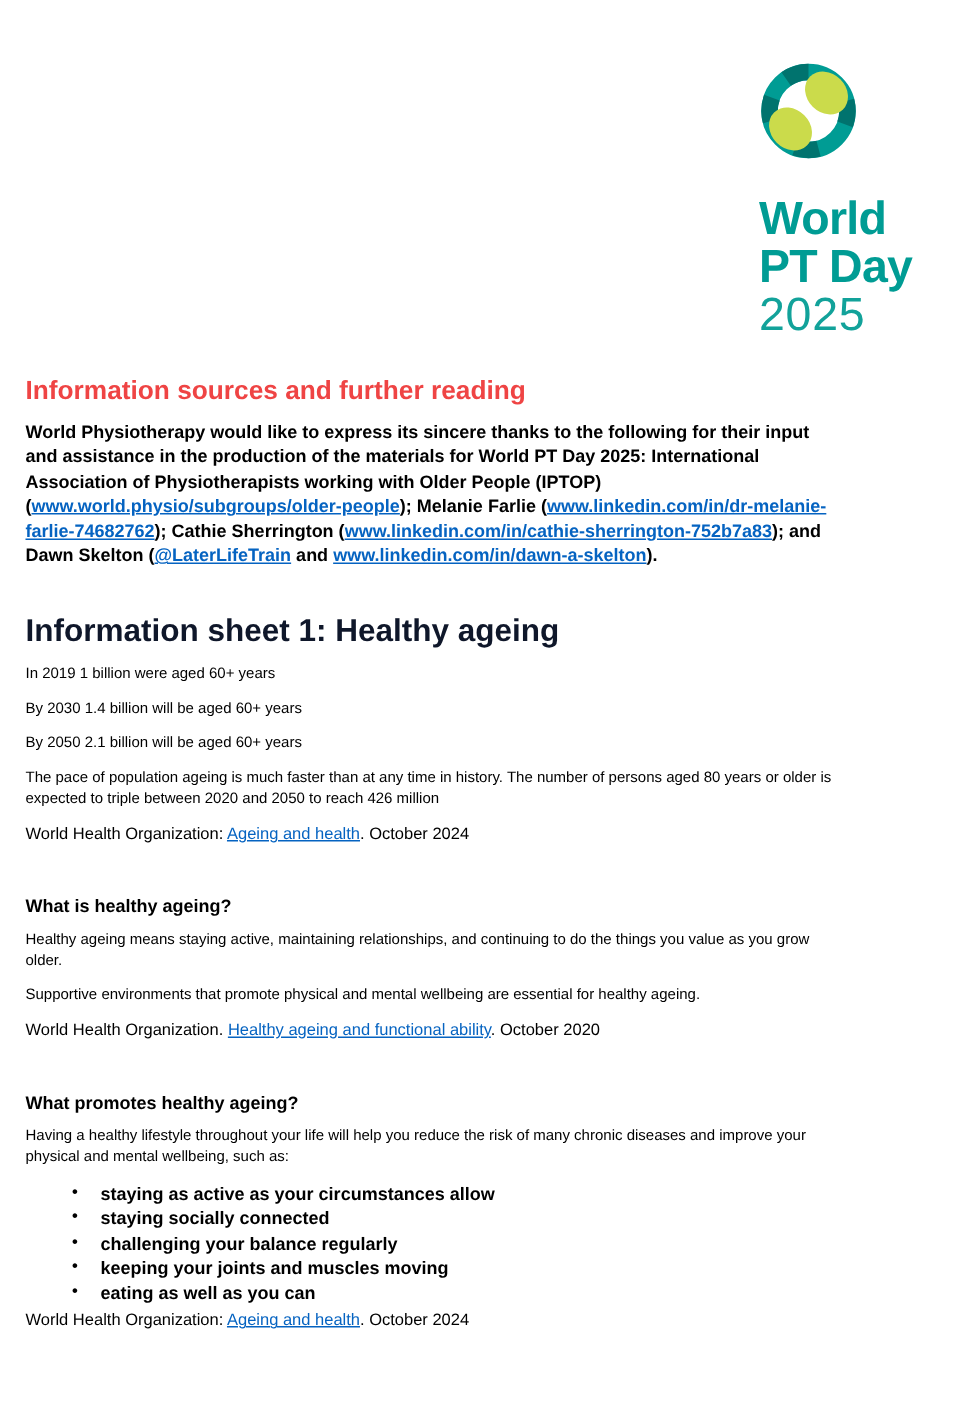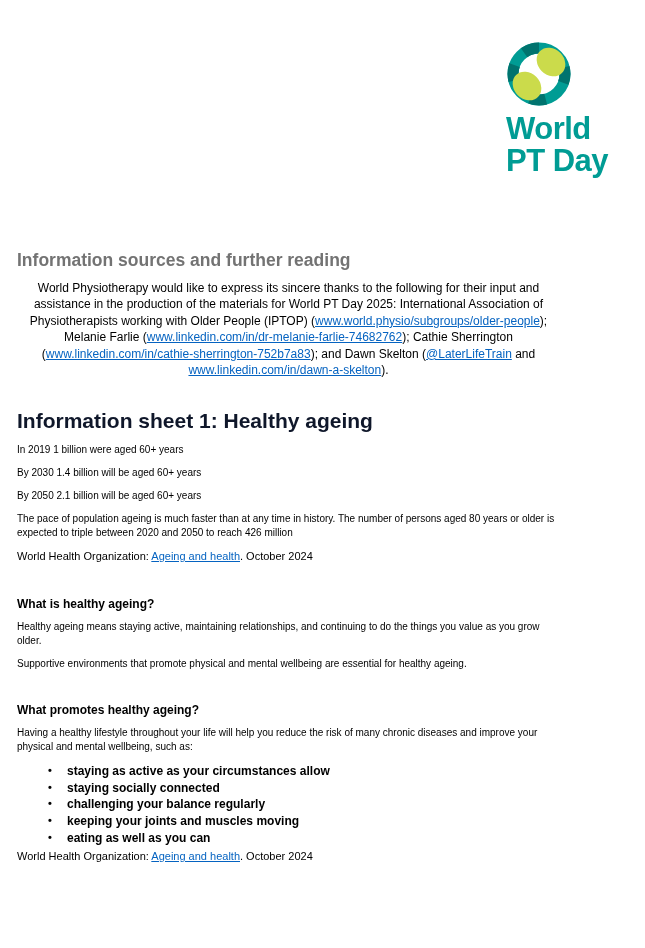--- a/index.html
+++ b/index.html
@@ -8,31 +8,31 @@
     background: #ffffff;
     position: relative;
     font-family: "Liberation Sans", sans-serif;
     color: #000000;
     overflow: hidden;
   }
 
   
   .logo { position: absolute; top: 42px; left: 506px; width: 130px; }
   .logo svg { display: block; margin-left: 1px; }
-  .logo-text { margin-top: 7px; color: #009C94; font-weight: 700; font-size: 31px; line-height: 1.04; letter-spacing: -0.5px; }
+  .logo-text { margin-top: 24px; color: #009C94; font-weight: 700; font-size: 31px; line-height: 1.04; letter-spacing: -0.5px; }
   .logo-text .year { font-weight: 400; color: #12A29A; letter-spacing: 0.5px; }
 
   
   .content { position: absolute; top: 0; left: 17px; width: 543px; }
 
-  h1 { margin: 250px 0 9px; font-size: 17.5px; font-weight: 700; color: #737373; }
+  h1 { margin: 250px 0 9px; font-size: 17.5px; font-weight: 700; color: #ef4444; }
   h2 { margin: 30px 0 10px; font-size: 21px; font-weight: 700; color: #0f172a; }
   h3 { margin: 33px 0 9px; font-size: 12px; font-weight: 700; color: #000; }
 
-  p.body { margin: 0 0 10px; font-size: 12px; line-height: 1.37; font-weight: 400; text-align: center; }
+  p.body { margin: 0 0 10px; font-size: 12px; line-height: 1.37; font-weight: 700; }
   p.fact { margin: 0 0 9.5px; font-size: 10px; line-height: 1.37; font-weight: 400; }
   p.citation { margin: 3px 0 0; font-size: 11px; line-height: 1.35; font-weight: 400; }
 
   .link { color: #0563C1; text-decoration: underline; cursor: pointer; }
 
   ul.bullets { margin: 5px 0 0; padding: 0 0 0 50px; list-style: none; }
   ul.bullets li { position: relative; font-size: 12px; font-weight: 700; line-height: 1.38; }
   ul.bullets li::before {
     content: "\2022";
     position: absolute; left: -19px; top: 0;
@@ -50,20 +50,21 @@
       <path d="M 32 6 A 26 26 0 0 0 17.1 10.7" fill="none" stroke-width="11" stroke="#00736E"></path>
       <path d="M 7.6 23.1 A 26 26 0 0 0 6.9 38.7" fill="none" stroke-width="11" stroke="#00736E"></path>
       <path d="M 23.1 56.4 A 26 26 0 0 0 38.7 57.1" fill="none" stroke-width="11" stroke="#00736E"></path>
       <path d="M 56.4 40.9 A 26 26 0 0 0 57.1 25.3" fill="none" stroke-width="11" stroke="#00736E"></path>
       <ellipse cx="44" cy="20" rx="15.5" ry="13" transform="rotate(45 44 20)" fill="#CBDB4B"></ellipse>
       <ellipse cx="20" cy="44" rx="15.5" ry="13" transform="rotate(45 20 44)" fill="#CBDB4B"></ellipse>
     </svg>
     <div class="logo-text">
       <div>World</div>
       <div>PT Day</div>
+      <div class="year">2025</div>
     </div>
   </header>
 
   <main class="content">
 
     <h1>Information sources and further reading</h1>
 
     <p class="body"><span>World Physiotherapy would like to express its sincere thanks to the following for their input and assistance in the production of the materials for World PT Day 2025: International Association of Physiotherapists working with Older People (IPTOP) (</span><a class="link">www.world.physio/subgroups/older-people</a><span>); Melanie Farlie (</span><a class="link">www.linkedin.com/in/dr-melanie-farlie-74682762</a><span>); Cathie Sherrington (</span><a class="link">www.linkedin.com/in/cathie-sherrington-752b7a83</a><span>); and Dawn Skelton (</span><a class="link">@LaterLifeTrain</a><span> and </span><a class="link">www.linkedin.com/in/dawn-a-skelton</a><span>).</span></p>
 
     <h2>Information sheet 1: Healthy ageing</h2>
@@ -73,20 +74,21 @@
     <p class="fact">By 2050 2.1 billion will be aged 60+ years</p>
     <p class="fact">The pace of population ageing is much faster than at any time in history. The number of persons aged 80 years or older is expected to triple between 2020 and 2050 to reach 426 million</p>
 
     <p class="citation"><span>World Health Organization: </span><a class="link">Ageing and health</a><span>. October 2024</span></p>
 
     <h3>What is healthy ageing?</h3>
 
     <p class="fact">Healthy ageing means staying active, maintaining relationships, and continuing to do the things you value as you grow older.</p>
     <p class="fact">Supportive environments that promote physical and mental wellbeing are essential for healthy ageing.</p>
 
+    <p class="citation"><span>World Health Organization. </span><a class="link">Healthy ageing and functional ability</a><span>. October 2020</span></p>
 
     <h3>What promotes healthy ageing?</h3>
 
     <p class="fact">Having a healthy lifestyle throughout your life will help you reduce the risk of many chronic diseases and improve your physical and mental wellbeing, such as:</p>
 
     <ul class="bullets">
       <li>staying as active as your circumstances allow</li>
       <li>staying socially connected</li>
       <li>challenging your balance regularly</li>
       <li>keeping your joints and muscles moving</li>

